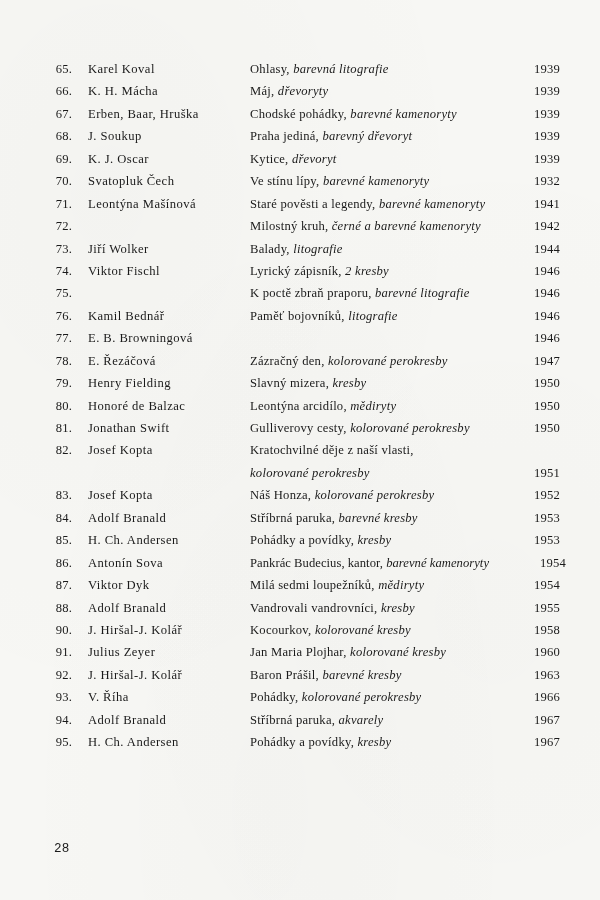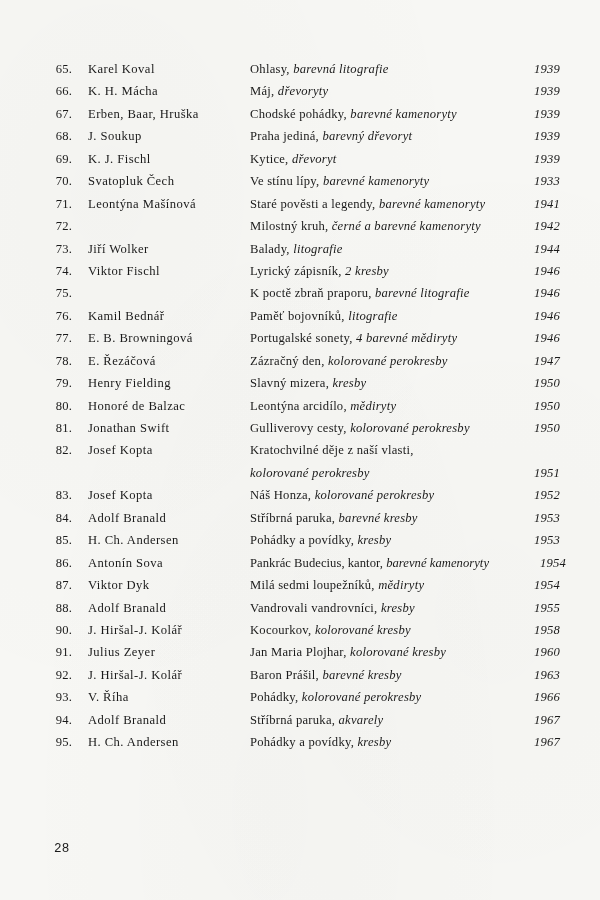--- a/index.html
+++ b/index.html
@@ -68,21 +68,20 @@
   .col-title .tech {
     font-style: italic;
   }
   .col-year {
     position: absolute;
     left: 534px;
     width: 36px;
     text-align: left;
     font-size: 12.6px;
     letter-spacing: 0.2px;
-    font-style: italic;
   }
 
   
   .entry.continuation .col-title {
     font-style: italic;
   }
 
   
   .entry.tight .col-year {
     left: 540px;
@@ -126,29 +125,29 @@
         <span class="col-year">1939</span>
       </div>
       <div class="entry">
         <span class="col-num">68.</span>
         <span class="col-author">J. Soukup</span>
         <span class="col-title"><span>Praha jediná,</span> <span class="tech">barevný dřevoryt</span></span>
         <span class="col-year">1939</span>
       </div>
       <div class="entry">
         <span class="col-num">69.</span>
-        <span class="col-author">K. J. Fischl</span>
+        <span class="col-author">K. J. Oscar</span>
         <span class="col-title"><span>Kytice,</span> <span class="tech">dřevoryt</span></span>
         <span class="col-year">1939</span>
       </div>
       <div class="entry">
         <span class="col-num">70.</span>
         <span class="col-author">Svatopluk Čech</span>
         <span class="col-title"><span>Ve stínu lípy,</span> <span class="tech">barevné kamenoryty</span></span>
-        <span class="col-year">1933</span>
+        <span class="col-year">1932</span>
       </div>
       <div class="entry">
         <span class="col-num">71.</span>
         <span class="col-author">Leontýna Mašínová</span>
         <span class="col-title"><span>Staré pověsti a legendy,</span> <span class="tech">barevné kamenoryty</span></span>
         <span class="col-year">1941</span>
       </div>
       <div class="entry">
         <span class="col-num">72.</span>
         <span class="col-author"></span>
@@ -175,21 +174,20 @@
       </div>
       <div class="entry">
         <span class="col-num">76.</span>
         <span class="col-author">Kamil Bednář</span>
         <span class="col-title"><span>Paměť bojovníků,</span> <span class="tech">litografie</span></span>
         <span class="col-year">1946</span>
       </div>
       <div class="entry">
         <span class="col-num">77.</span>
         <span class="col-author">E. B. Browningová</span>
-        <span class="col-title"><span>Portugalské sonety,</span> <span class="tech">4 barevné mědiryty</span></span>
         <span class="col-year">1946</span>
       </div>
       <div class="entry">
         <span class="col-num">78.</span>
         <span class="col-author">E. Řezáčová</span>
         <span class="col-title"><span>Zázračný den,</span> <span class="tech">kolorované perokresby</span></span>
         <span class="col-year">1947</span>
       </div>
       <div class="entry">
         <span class="col-num">79.</span>

